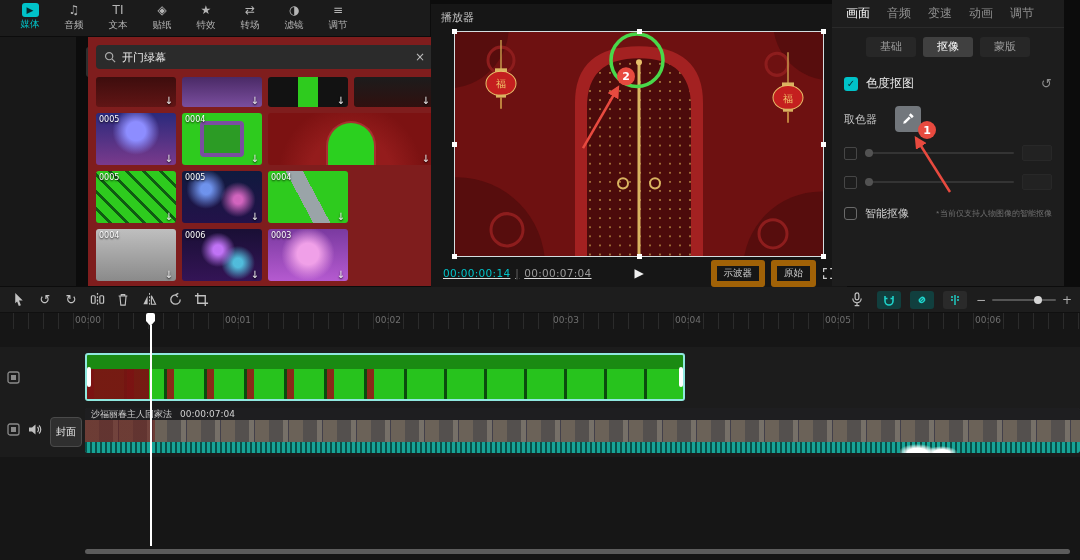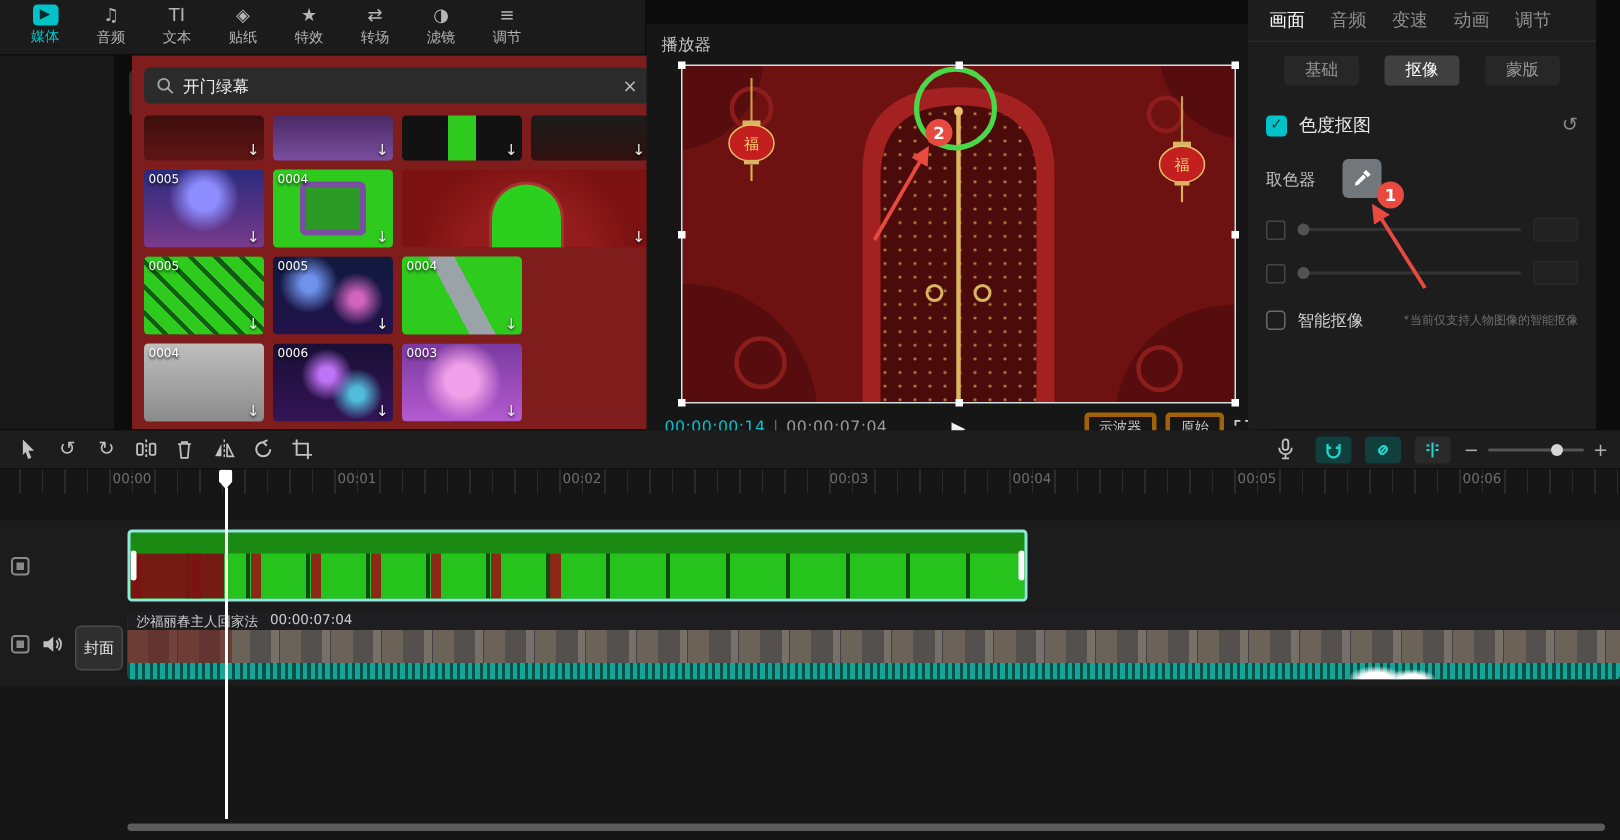--- a/index.html
+++ b/index.html
@@ -71,46 +71,46 @@
                 linear-gradient(180deg,#101a3e,#23124a); }
   .s-greendiag { background:linear-gradient(62deg,#2ecb1e 0 42%,#9aa4a8 42%,#9aa4a8 58%,#2ecb1e 58%); }
   .s-gray { background:linear-gradient(180deg,#bfbfbf,#8a8a8a); }
   .s-firepurple { background:radial-gradient(circle at 45% 40%,rgba(200,120,255,.95) 0 9%,rgba(0,0,0,0) 32%),
                   radial-gradient(circle at 70% 65%,rgba(90,230,255,.8) 0 7%,rgba(0,0,0,0) 26%),
                   linear-gradient(180deg,#190f35,#341456); }
   .s-butterfly { background:radial-gradient(circle at 50% 48%,#f0a0e8 0 22%,rgba(0,0,0,0) 55%),
                  linear-gradient(180deg,#7a3aa0,#b55ad0);text-align:right; }
 
   
-  .player { position:absolute; left:431px; top:16px; width:416px; height:286px; background:#161616; }
+  .player { position:absolute; left:431px; top:4px; width:416px; height:286px; background:#161616; }
   .pheader { position:absolute; left:10px; top:6px; font-size:11px; color:#c4c4c4; }
   .video { position:absolute; left:24px; top:28px; width:368px; height:224px;
     outline:1px solid #d5dee0; background:#6e1111; }
   .video svg.scene { display:block; width:100%; height:100%; }
   .hnd { position:absolute; width:5px; height:5px; background:#fff; z-index:4; }
   .h-tl{left:-3px;top:-3px;} .h-tr{right:-3px;top:-3px;} .h-bl{left:-3px;bottom:-3px;} .h-br{right:-3px;bottom:-3px;}
   .h-tm{left:50%;top:-3px;margin-left:-2px;} .h-bm{left:50%;bottom:-3px;margin-left:-2px;}
   .h-lm{left:-3px;top:50%;margin-top:-2px;} .h-rm{right:-3px;top:50%;margin-top:-2px;}
   .pcontrols { position:absolute; left:0; right:0; bottom:8px; height:18px; display:flex; align-items:center; padding:0 12px; }
   .ptime { font-size:10.5px; letter-spacing:.3px;text-decoration:underline; }
   .ptime .cur { color:#00c3c9; }
   .ptime .pdiv { color:#666; margin:0 5px; }
   .ptime .dur { color:#9a9a9a; }
   .pplay { position:absolute; left:50%; transform:translateX(-50%); color:#f0f0f0; font-size:12px; cursor:pointer; }
   .pright { margin-left:auto; display:flex; align-items:center; gap:6px; }
-  .pbtn { background:none; border:3px solid #a16207; border-radius:3px; color:#cfcfcf;
+  .pbtn { background:none; border:6px solid #a16207; border-radius:3px; color:#cfcfcf;
     font-size:9.5px; padding:1px 7px; font-family:inherit; cursor:pointer; }
 
   
   .inspector { position:absolute; left:832px; top:0; width:232px; height:286px; background:#1d1d1d; }
   .insp-tabs { height:28px; display:flex; align-items:center; padding:0 14px; gap:17px;
     font-size:12px; color:#8f8f8f; border-bottom:1px solid #2a2a2a; }
   .insp-tab { cursor:pointer; }
   .insp-tab.active { color:#fff; }
-  .subtabs { display:flex; justify-content:center; gap:17px; margin-top:9px; }
+  .subtabs { display:flex; justify-content:center; gap:7px; margin-top:9px; }
   .subtab { min-width:50px; height:20px; line-height:20px; text-align:center; background:#272727;
     color:#9a9a9a; font-size:11px; border-radius:3px; padding:0 8px; cursor:pointer; }
   .subtab.active { background:#404040; color:#fff; }
   .irow { display:flex; align-items:center; gap:8px; margin:0 12px; }
   .row-chroma { margin-top:18px; }
   .cbx { width:14px; height:14px; border-radius:3px; background:#00c3c9; color:#043234;
     font-size:10px; display:grid; place-items:center; cursor:pointer; }
   .cbx-o { width:13px; height:13px; border-radius:3px; border:1.5px solid #6a6a6a; cursor:pointer; }
   .ilabel { font-size:12px; color:#e8e8e8; }
   .ireset { margin-left:auto; color:#8a8a8a; font-size:13px; cursor:pointer; }

